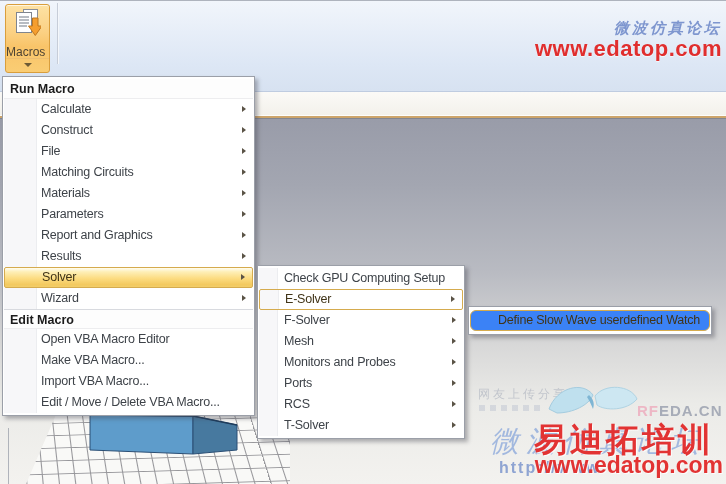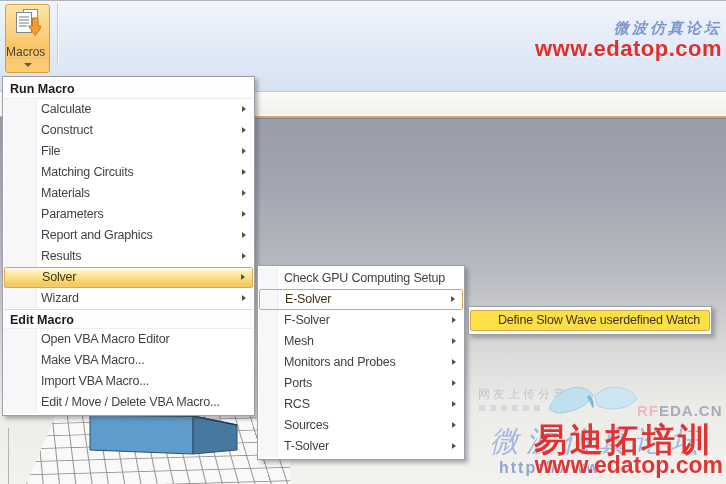--- a/index.html
+++ b/index.html
@@ -69,21 +69,21 @@
   #solver-submenu{left:257px;top:265px;width:204px;}
   #esolver-submenu{left:468px;top:306px;width:240px;padding:3px 1px;}
   .mh{height:20px;line-height:20px;font-size:12.5px;font-weight:bold;color:#1B1B1B;
     padding-left:6px;background:#FDFDFD;border-bottom:1px solid #EDEDEF;box-sizing:border-box;white-space:nowrap;}
   .mh.later{border-top:1px solid #D8DADF;}
   .mi{position:relative;height:21px;line-height:21px;font-size:12.5px;letter-spacing:-.2px;
     color:#3E4349;padding-left:37px;box-sizing:border-box;cursor:default;white-space:nowrap;
     background:linear-gradient(90deg,#F7F7F9 0px,#F7F7F9 32px,#ECEDF0 32px,#ECEDF0 33px,#FFFFFF 33px);}
   #solver-submenu .mi{padding-left:25px;
     background:linear-gradient(90deg,#F7F7F9 0,#F7F7F9 18px,#ECEDF0 18px,#ECEDF0 19px,#fff 19px);}
-  #esolver-submenu .mi{padding-left:27px;background:#fde047;}
+  #esolver-submenu .mi{padding-left:27px;background:#3b82f6;border-radius:6px;}
   .mi.hl{background:linear-gradient(180deg,#FFFDF2 0%,#FEEFB7 20%,#FCDC81 55%,#F3C95F 88%,#F2CE6B 100%);
     border:1px solid #D5AB4E;border-radius:2px;line-height:19px;color:#403418;}
   .arr{position:absolute;right:7px;top:50%;margin-top:-3.5px;width:0;height:0;
     border-top:3.5px solid transparent;border-bottom:3.5px solid transparent;border-left:4px solid #5A5346;}
 </style>
 </head>
 <body>
 
 <div class="screen">
 
@@ -161,20 +161,19 @@
       <div class="mi"><span>Edit / Move / Delete VBA Macro...</span></div>
     </div>
   <div class="menu" id="solver-submenu">
       <div class="mi"><span>Check GPU Computing Setup</span></div>
       <div class="mi hl"><span>E-Solver</span><span class="arr"></span></div>
       <div class="mi"><span>F-Solver</span><span class="arr"></span></div>
       <div class="mi"><span>Mesh</span><span class="arr"></span></div>
       <div class="mi"><span>Monitors and Probes</span><span class="arr"></span></div>
       <div class="mi"><span>Ports</span><span class="arr"></span></div>
       <div class="mi"><span>RCS</span><span class="arr"></span></div>
-      <div class="mi"><span>Sources</span><span class="arr"></span></div>
       <div class="mi"><span>T-Solver</span><span class="arr"></span></div>
     </div>
   <div class="menu" id="esolver-submenu">
       <div class="mi hl"><span>Define Slow Wave userdefined Watch</span></div>
     </div>
 
 </div>
 
 </body></html>

